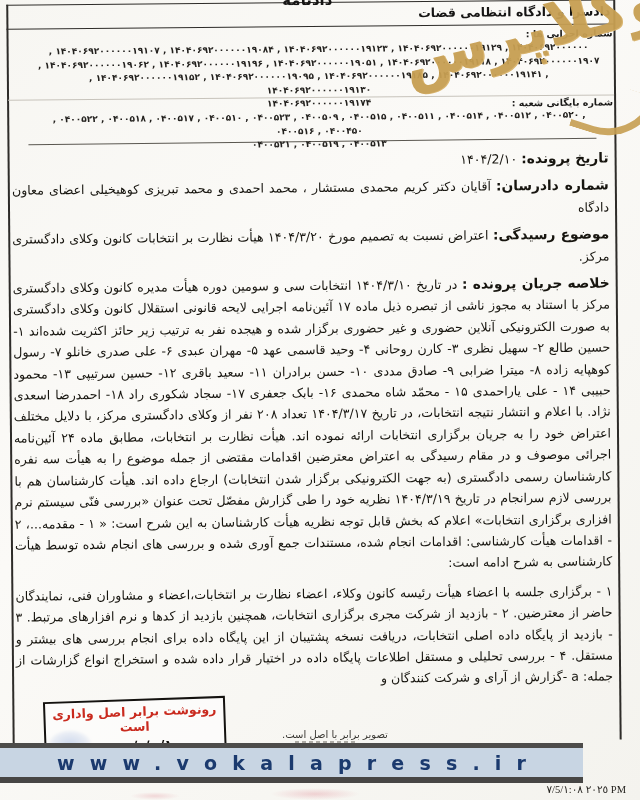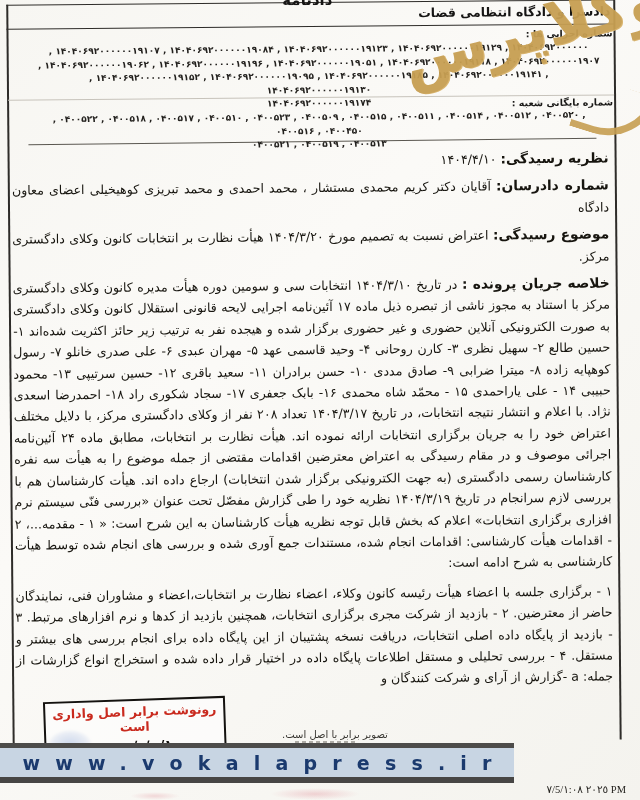--- a/index.html
+++ b/index.html
@@ -50,21 +50,21 @@
        filter:blur(1px);}
   .ink2{position:absolute;left:92px;top:749px;width:20px;height:12px;border-radius:50%;
        background:radial-gradient(ellipse at center,rgba(72,112,190,0.4),transparent 70%);}
 
   .certify{position:absolute;left:255px;top:729px;width:160px;text-align:center;
            font-size:10px;color:#3a3833;direction:rtl;}
   .certify-cut{position:absolute;left:295px;top:741px;width:62px;height:4px;overflow:hidden;
            background:repeating-linear-gradient(90deg,#8f8c85 0 4px,transparent 4px 7px);opacity:.7;}
 
   
-  .banner{position:absolute;left:0;top:743px;width:514px;}
+  .banner{position:absolute;left:0;top:743px;width:583px;}
   .banner .bar-top{height:5px;background:#4d4c4a;}
   .banner .bar-mid{height:29px;background:#c8d5e3;display:flex;align-items:center;justify-content:center;}
   .banner .url{font-size:19px;font-weight:bold;color:#1b3a6e;letter-spacing:0.80em;
                padding-left:0.8em;white-space:nowrap;}
   .banner .bar-bot{height:6px;background:#474645;}
 
   .page-count{position:absolute;left:7px;top:781px;font-size:7.5px;color:#55534e;
               font-family:"Liberation Serif",serif;margin-top:34px;}
   .timestamp{position:absolute;right:14px;top:783px;font-size:10.5px;color:#201e1a;
              font-family:"Liberation Serif",serif;direction:ltr;}
@@ -106,21 +106,21 @@
       <div>۱۴۰۴۰۶۹۲۰۰۰۰۰۰۱۹۱۷۴</div>
     </div>
 
     <div class="num-label archive">شماره بایگانی شعبه :</div>
     <div class="numlines archive">
       <div>, ۰۴۰۰۵۲۲ , ۰۴۰۰۵۱۸ , ۰۴۰۰۵۱۷ , ۰۴۰۰۵۱۰ , ۰۴۰۰۵۲۳ , ۰۴۰۰۵۰۹ , ۰۴۰۰۵۱۵ , ۰۴۰۰۵۱۱ , ۰۴۰۰۵۱۴ , ۰۴۰۰۵۱۲ , ۰۴۰۰۵۲۰ , ۰۴۰۰۵۱۶ , ۰۴۰۰۴۵۰</div>
       <div>۰۴۰۰۵۲۱ , ۰۴۰۰۵۱۹ , ۰۴۰۰۵۱۳</div>
     </div>
 
     <div class="bodytext">
-      <p><span class="lbl">نظریه رسیدگی:</span> <span>۱۴۰۴/۴/۱۰</span></p>
+      <p><span class="lbl">تاریخ پرونده:</span> <span>۱۴۰۴/2/۱۰</span></p>
       <p><span class="lbl">شماره دادرسان:</span> <span>آقایان دکتر کریم محمدی مستشار ، محمد احمدی و محمد تبریزی کوهیخیلی اعضای معاون دادگاه</span></p>
       <p><span class="lbl">موضوع رسیدگی:</span> <span>اعتراض نسبت به تصمیم مورخ ۱۴۰۴/۳/۲۰ هیأت نظارت بر انتخابات کانون وکلای دادگستری مرکز.</span></p>
       <p class="gap"><span class="lbl">خلاصه جریان پرونده :</span> <span>در تاریخ ۱۴۰۴/۳/۱۰ انتخابات سی و سومین دوره هیأت مدیره کانون وکلای دادگستری مرکز با استناد به مجوز ناشی از تبصره ذیل ماده ۱۷ آئین‌نامه اجرایی لایحه قانونی استقلال کانون وکلای دادگستری به صورت الکترونیکی آنلاین حضوری و غیر حضوری برگزار شده و هیجده نفر به ترتیب زیر حائز اکثریت شده‌اند ۱- حسین طالع ۲- سهیل نظری ۳- کارن روحانی ۴- وحید قاسمی عهد ۵- مهران عبدی ۶- علی صدری خانلو ۷- رسول کوهپایه زاده ۸- میترا ضرابی ۹- صادق مددی ۱۰- حسن برادران ۱۱- سعید باقری ۱۲- حسین سرتیپی ۱۳- محمود حبیبی ۱۴ - علی یاراحمدی ۱۵ - محمّد شاه محمدی ۱۶- بابک جعفری ۱۷- سجاد شکوری راد ۱۸- احمدرضا اسعدی نژاد. با اعلام و انتشار نتیجه انتخابات، در تاریخ ۱۴۰۴/۳/۱۷ تعداد ۲۰۸ نفر از وکلای دادگستری مرکز، با دلایل مختلف اعتراض خود را به جریان برگزاری انتخابات ارائه نموده اند. هیأت نظارت بر انتخابات، مطابق ماده ۲۴ آئین‌نامه اجرائی موصوف و در مقام رسیدگی به اعتراض معترضین اقدامات مقتضی از جمله موضوع را به هیأت سه نفره کارشناسان رسمی دادگستری (به جهت الکترونیکی برگزار شدن انتخابات) ارجاع داده اند. هیأت کارشناسان هم با بررسی لازم سرانجام در تاریخ ۱۴۰۴/۳/۱۹ نظریه خود را طی گزارش مفصّل تحت عنوان «بررسی فنّی سیستم نرم افزاری برگزاری انتخابات» اعلام که بخش قابل توجه نظریه هیأت کارشناسان به این شرح است: « ۱ - مقدمه...، ۲ - اقدامات هیأت کارشناسی: اقدامات انجام شده، مستندات جمع آوری شده و بررسی های انجام شده توسط هیأت کارشناسی به شرح ادامه است:</span></p>
       <p>۱ - برگزاری جلسه با اعضاء هیأت رئیسه کانون وکلاء، اعضاء نظارت بر انتخابات،اعضاء و مشاوران فنی، نمایندگان حاضر از معترضین. ۲ - بازدید از شرکت مجری برگزاری انتخابات، همچنین بازدید از کدها و نرم افزارهای مرتبط. ۳ - بازدید از پایگاه داده اصلی انتخابات، دریافت نسخه پشتیبان از این پایگاه داده برای انجام بررسی های بیشتر و مستقل. ۴ - بررسی تحلیلی و مستقل اطلاعات پایگاه داده در اختیار قرار داده شده و استخراج انواع گزارشات از جمله: a -گزارش از آرای و شرکت کنندگان و</p>
     </div>
 
     <div class="watermark">وکلاپرس</div>
     <div class="watermark-tail"></div>
   </div>
 

